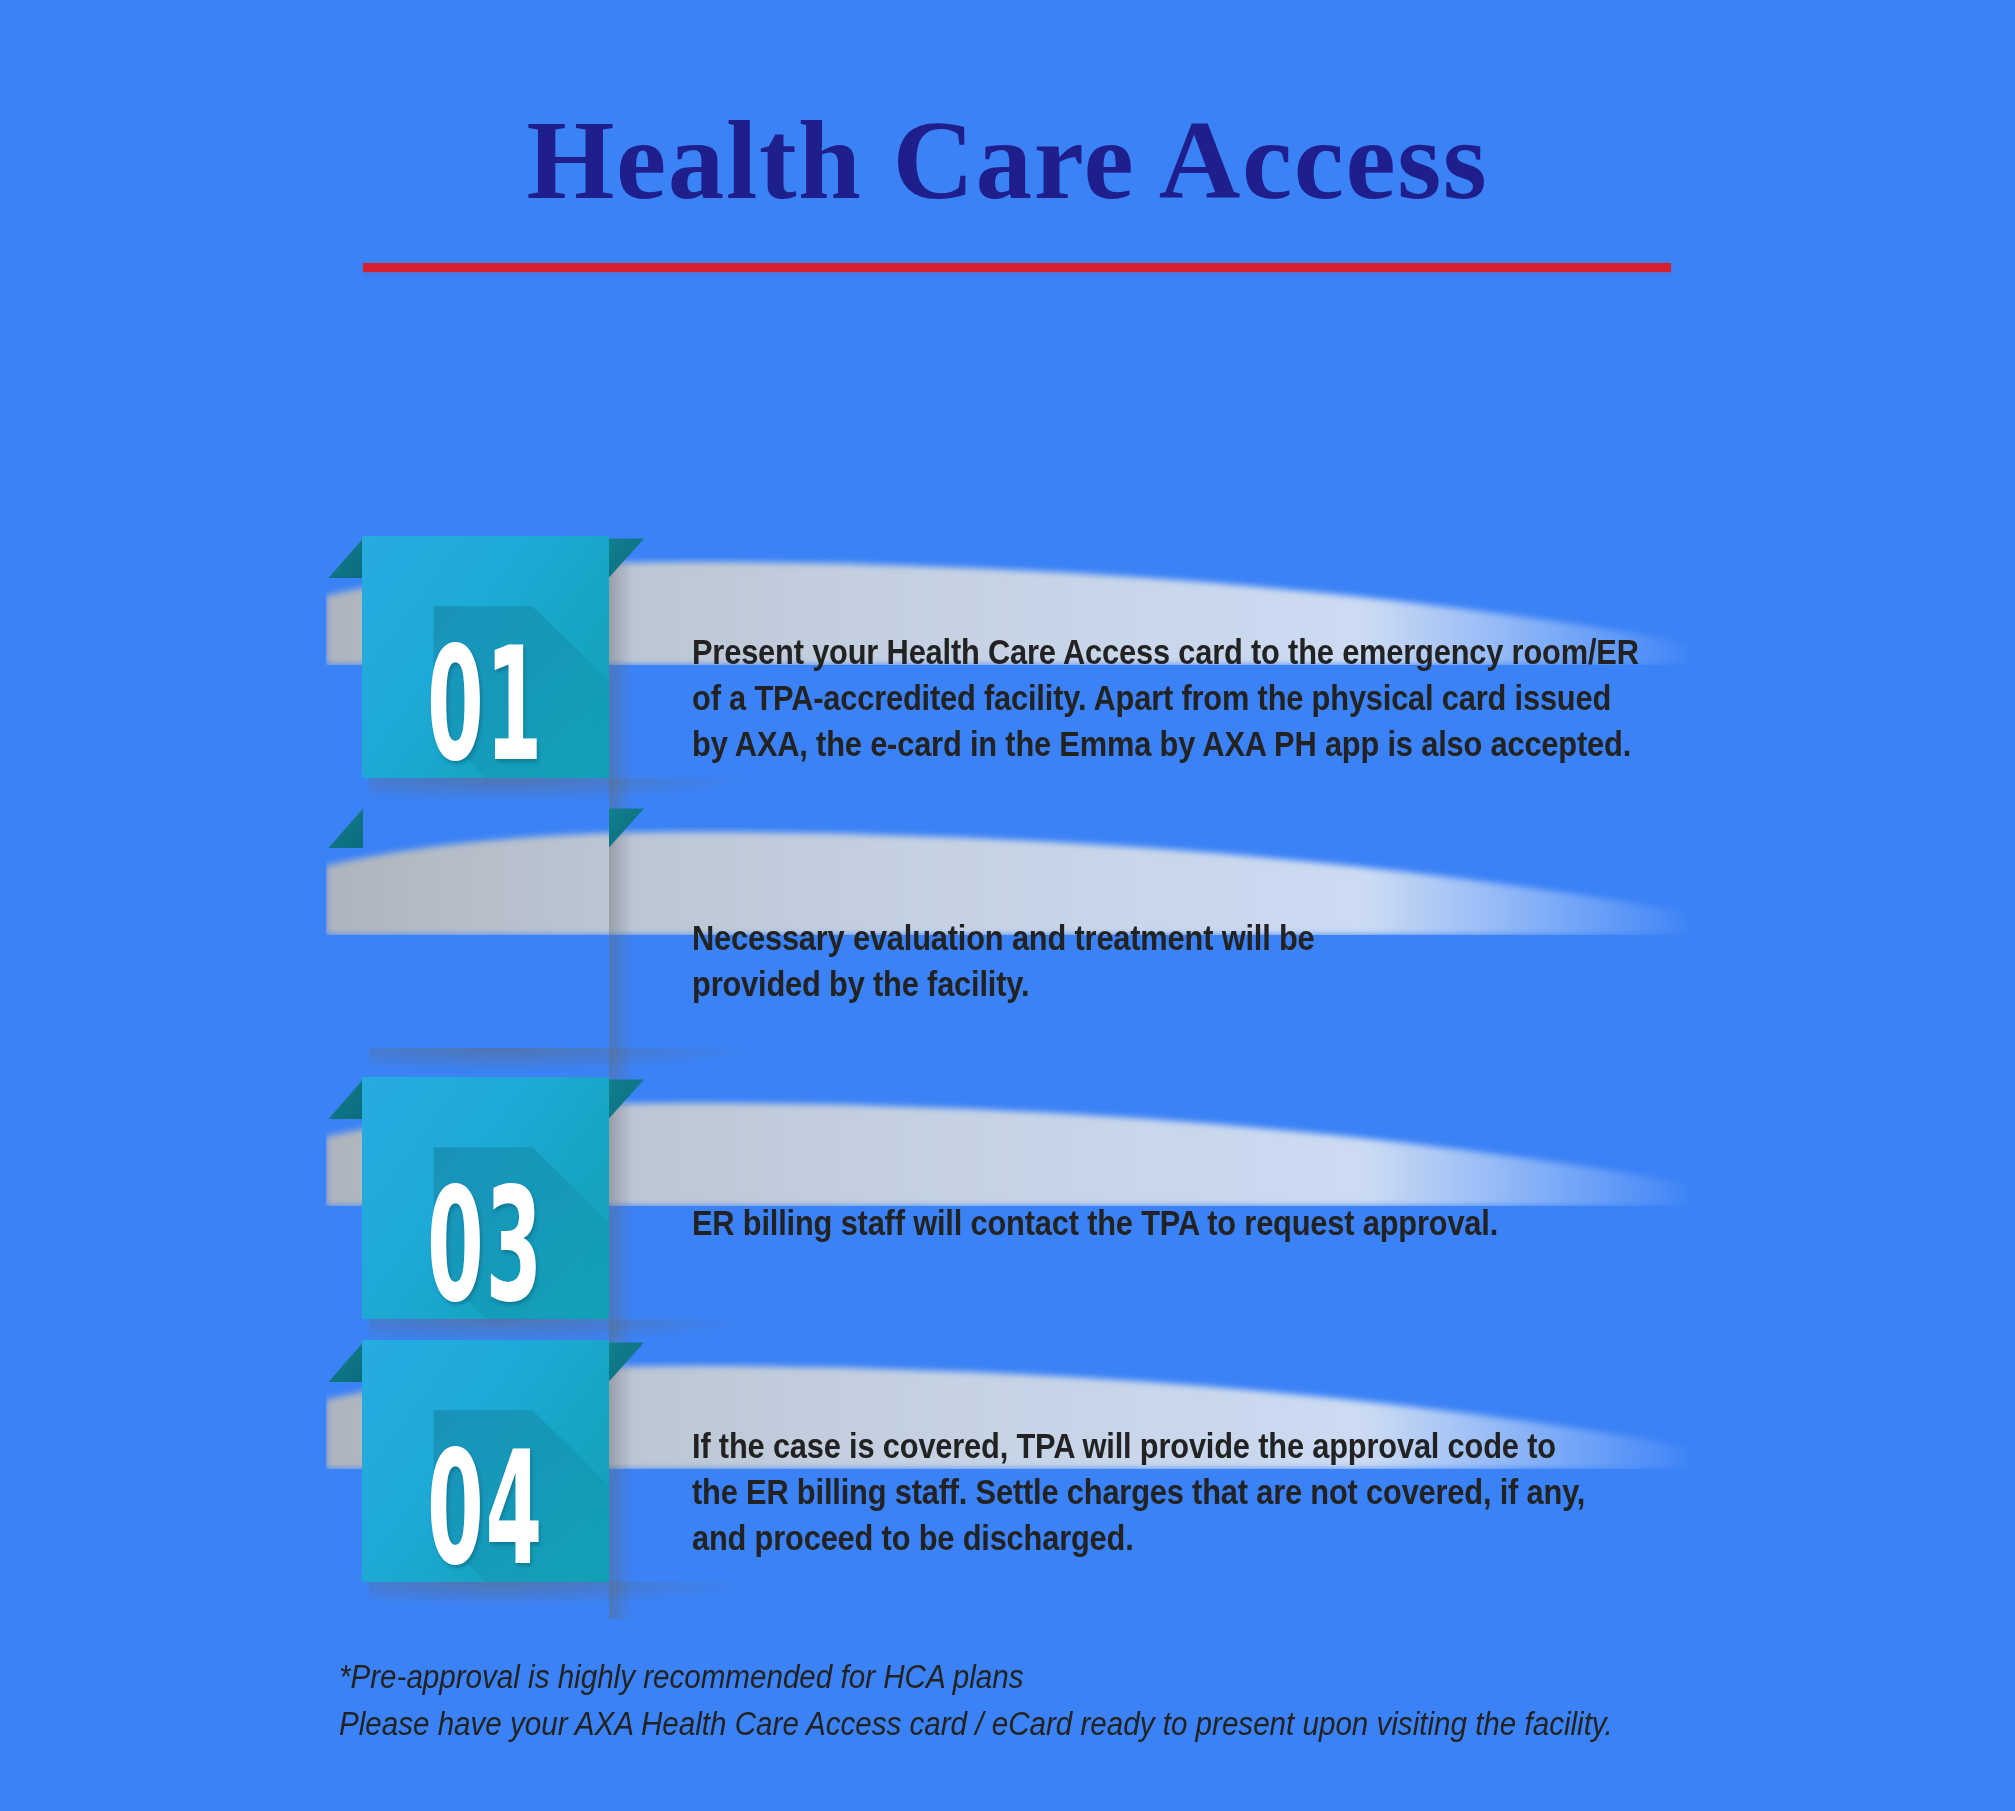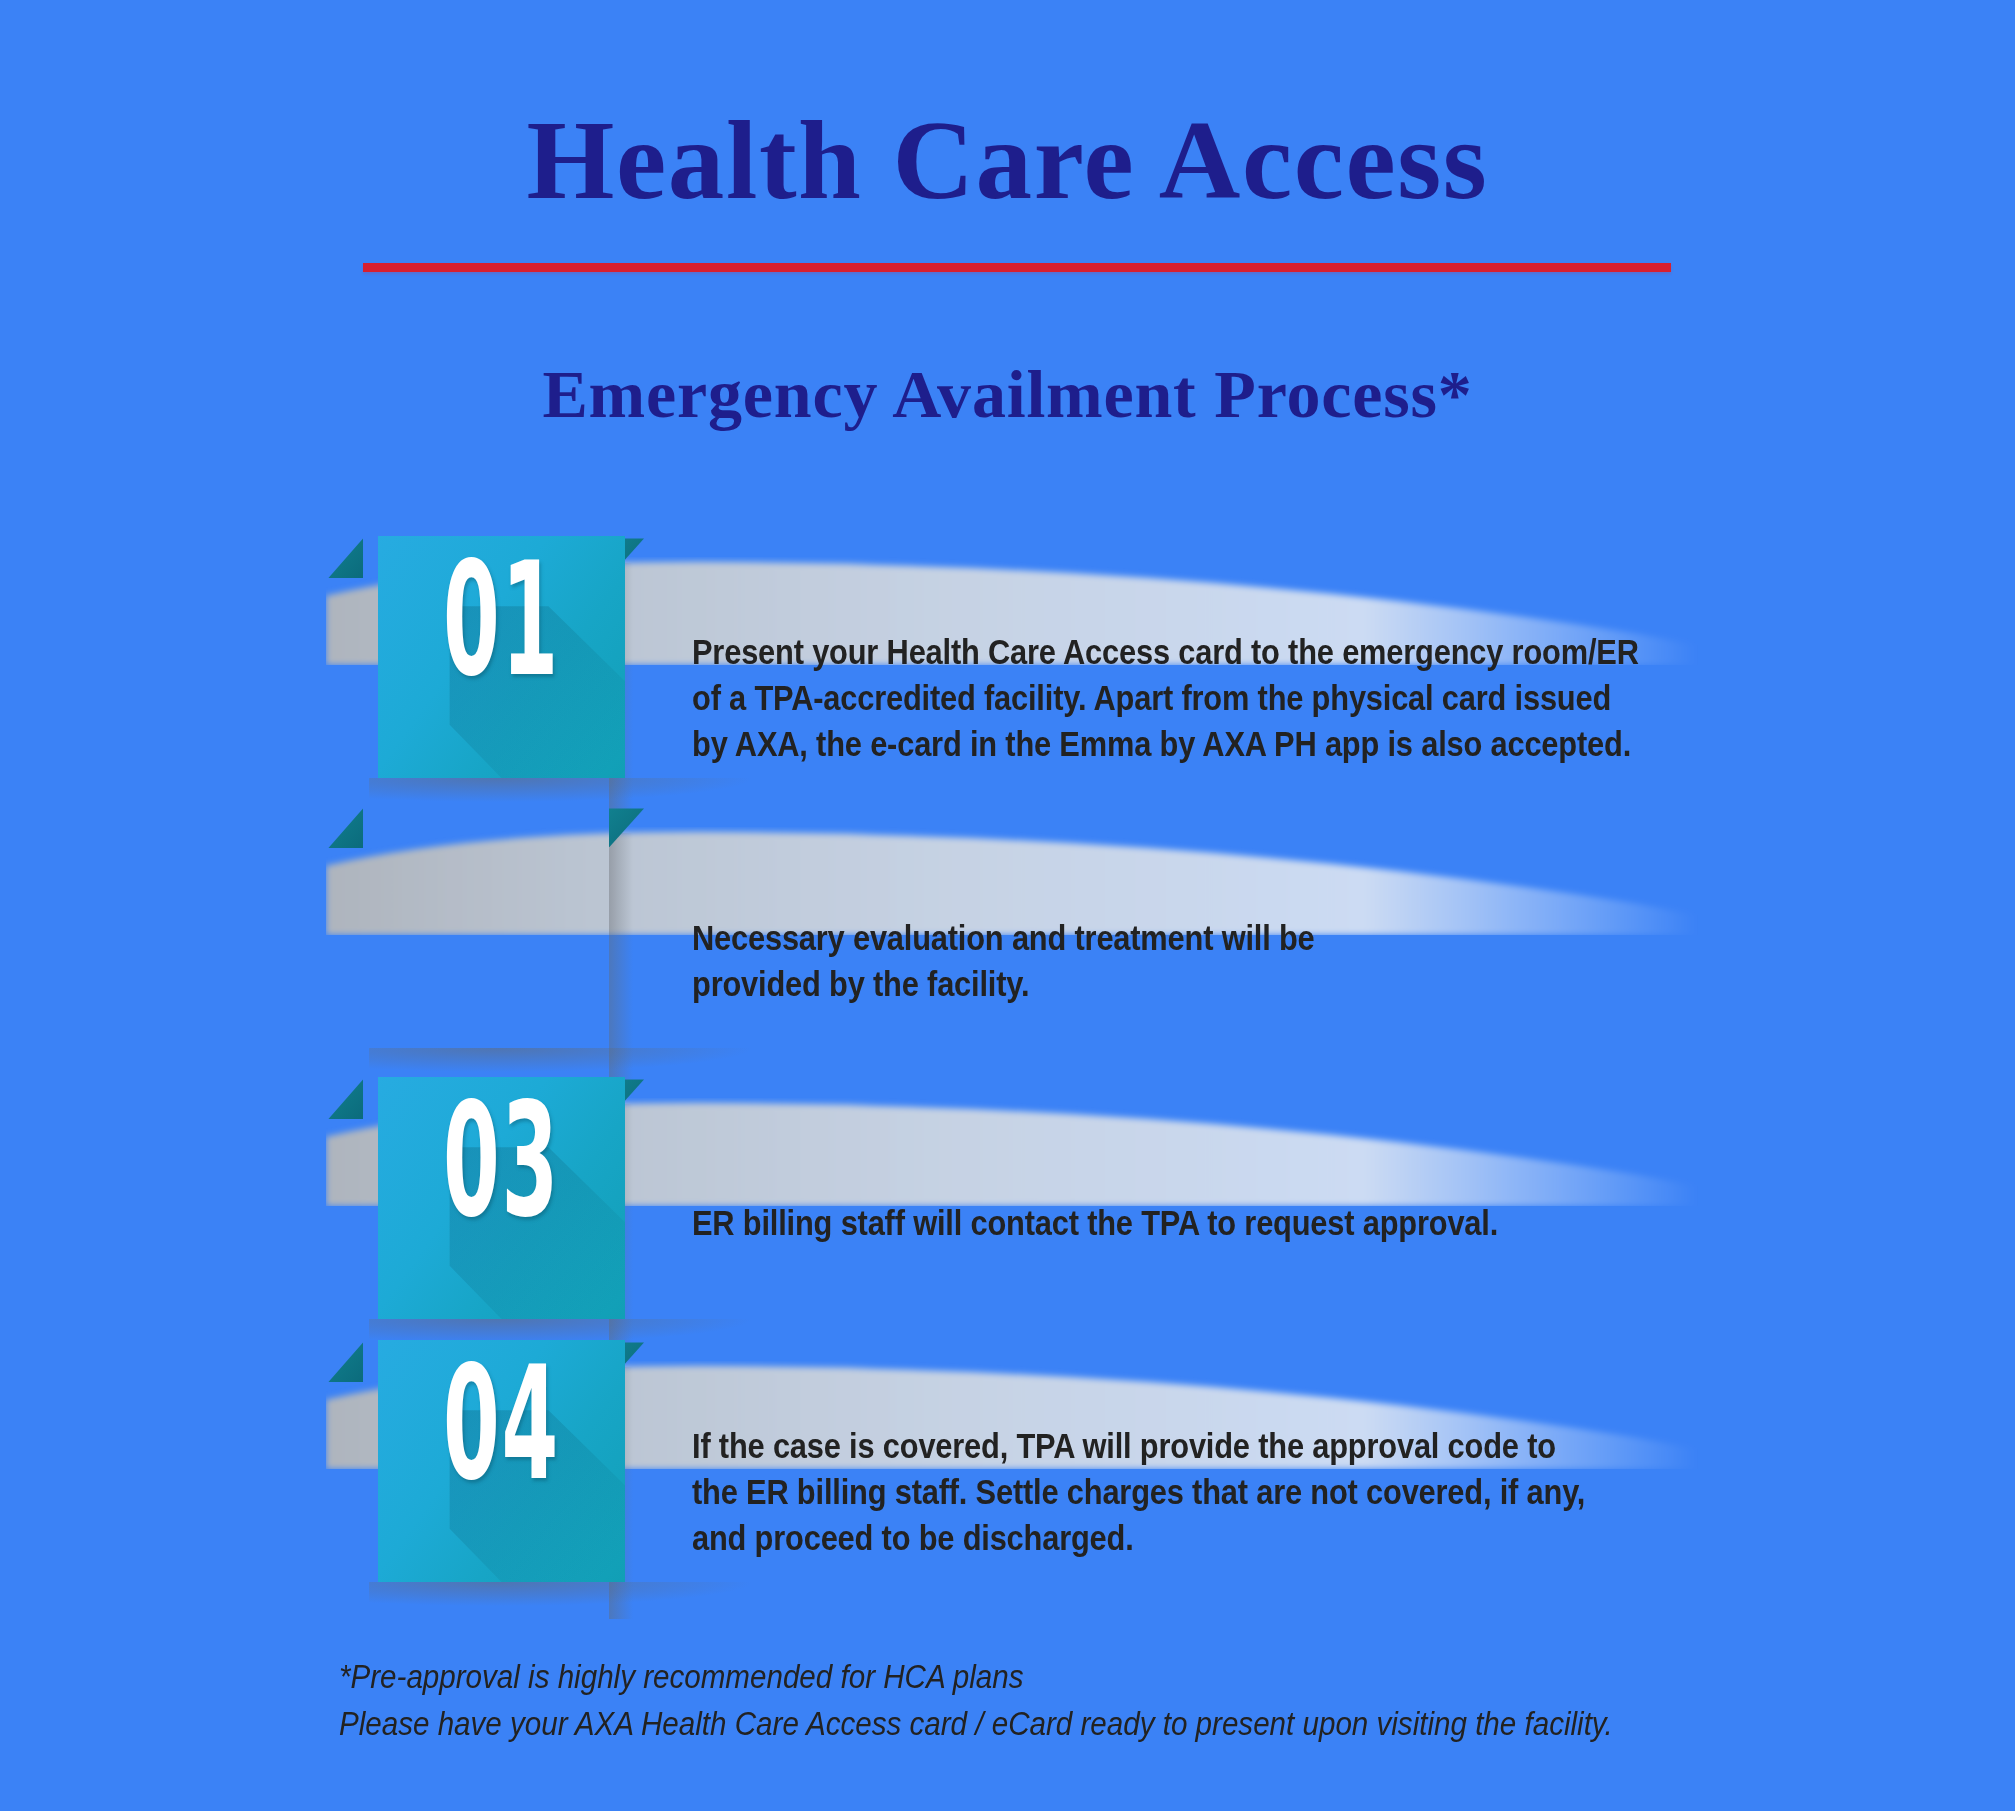--- a/index.html
+++ b/index.html
@@ -57,24 +57,24 @@
   }
   .sq-shadow-right{
     position:absolute;left:609px;top:27px;width:24px;height:252px;z-index:1;
     background:linear-gradient(to right,rgba(100,105,110,.42),rgba(255,255,255,0));
   }
   .sq-shadow-bottom{
     position:absolute;left:369px;top:242px;width:451px;height:40px;z-index:1;
     background:radial-gradient(ellipse 339px 32px at 129px 0px,rgba(100,105,110,.50),rgba(255,255,255,0) 75%);
   }
   .square{
-    position:absolute;left:378px;top:0;width:247px;height:242px;z-index:3;
+    position:absolute;left:362px;top:0;width:247px;height:242px;z-index:3;
     background:linear-gradient(126deg,#27abe1 0%,#1daad6 40%,#17a5c6 65%,#119fb5 100%);
     overflow:hidden;
-    display:flex;align-items:flex-start;justify-content:center;
+    display:flex;align-items:flex-end;justify-content:center;
   }
   .long-shadow{
     position:absolute;inset:0;
     clip-path:polygon(29% 29%,69% 29%,100% 60%,100% 100%,50% 100%,29% 78%);
     background:linear-gradient(135deg,rgba(6,70,88,0) 8%,rgba(6,70,88,.28) 22%,rgba(6,70,88,.14) 60%,rgba(6,70,88,0) 95%);
   }
   .num{
     position:relative;
     color:#ffffff;
     font-family:"DejaVu Sans","Liberation Sans",sans-serif;
@@ -128,21 +128,20 @@
         <stop offset="0.95" stop-color="#ffffff" stop-opacity="0"></stop>
       </linearGradient>
       <filter id="bandblur" x="-5%" y="-20%" width="110%" height="140%">
         <feGaussianBlur stdDeviation="4"></feGaussianBlur>
       </filter>
     </defs>
   </svg>
 
   <div class="title">Health Care Access</div>
   <div class="rule"></div>
-  <div class="subtitle">Emergency Availment Process*</div>
 
   <div class="row r1">
     <svg class="band" viewBox="0 0 1840 134" preserveAspectRatio="none">
       <path d="M0,134 L0,48 Q180,6 460,6 Q1080,8 1620,94 Q1720,112 1790,126 L1790,134 Z" fill="url(#bandg)" filter="url(#bandblur)"></path>
     </svg>
     <div class="sq-shadow-right"></div>
     <div class="sq-shadow-bottom"></div>
     <div class="fold-left"></div>
     <div class="fold-right"></div>
     <div class="square">

